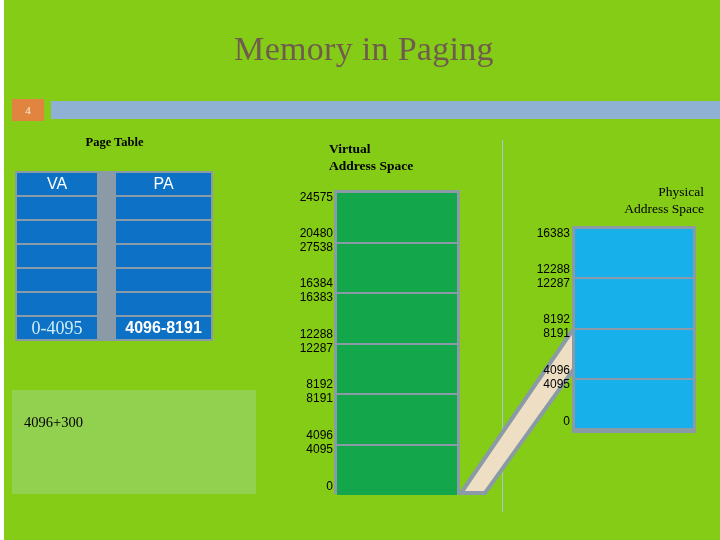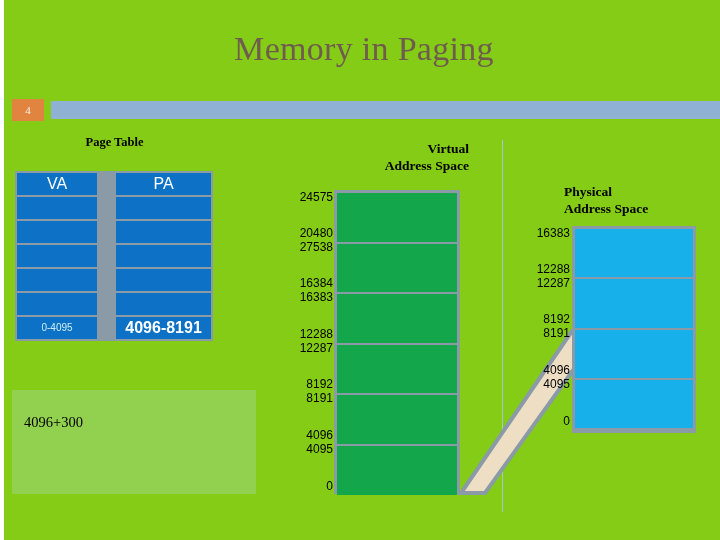--- a/index.html
+++ b/index.html
@@ -86,21 +86,21 @@
     line-height: 22px;
     text-align: center;
     font-family: "Liberation Sans", sans-serif;
     color: #ffffff;
     font-size: 15px;
     overflow: hidden;
   }
   .pt-cell.va { width: 92px; margin-right: 19px; }
   .pt-cell.pa { width: 109px; }
   .pt-cell.head { font-size: 16px; }
-  .pt-cell.val-va { color: #cfeef7; font-size: 10px; }
+  .pt-cell.val-va { color: #cfeef7; font-size: 18px; font-family: Liberation Serif, serif; }
   .pt-cell.val-pa { color: #ffffff; font-weight: bold; font-size: 16px; }
 
   
   .qbox {
     position: absolute;
     left: 8px; top: 390px;
     width: 244px; height: 104px;
     background: #92d050;
     color: #000000;
     font-family: "Liberation Serif", serif;
@@ -109,34 +109,34 @@
     padding: 11px 12px 0 12px;
   }
   .qbox .q-text { line-height: 19px; }
   .qbox .q-answer { margin-top: 13px; }
 
   
   .vas-caption {
     position: absolute;
     left: 325px; top: 140px;
     width: 140px;
-    text-align: right;
+    text-align: left;
     font-family: "Liberation Serif", serif;
     font-weight: bold;
     font-size: 13.5px;
     line-height: 17px;
     color: #000000;
   }
   .pas-caption {
     position: absolute;
     left: 560px; top: 183px;
     width: 140px;
-    text-align: left;
-    font-family: "Liberation Serif", serif;
-    font-weight: bold;
+    text-align: right;
+    font-family: "Liberation Serif", serif;
+    font-weight: normal;
     font-size: 13.5px;
     line-height: 17px;
     color: #000000;
   }
 
   
   .memcol {
     position: absolute;
     box-sizing: border-box;
     border: 3px solid #8a9aa6;

